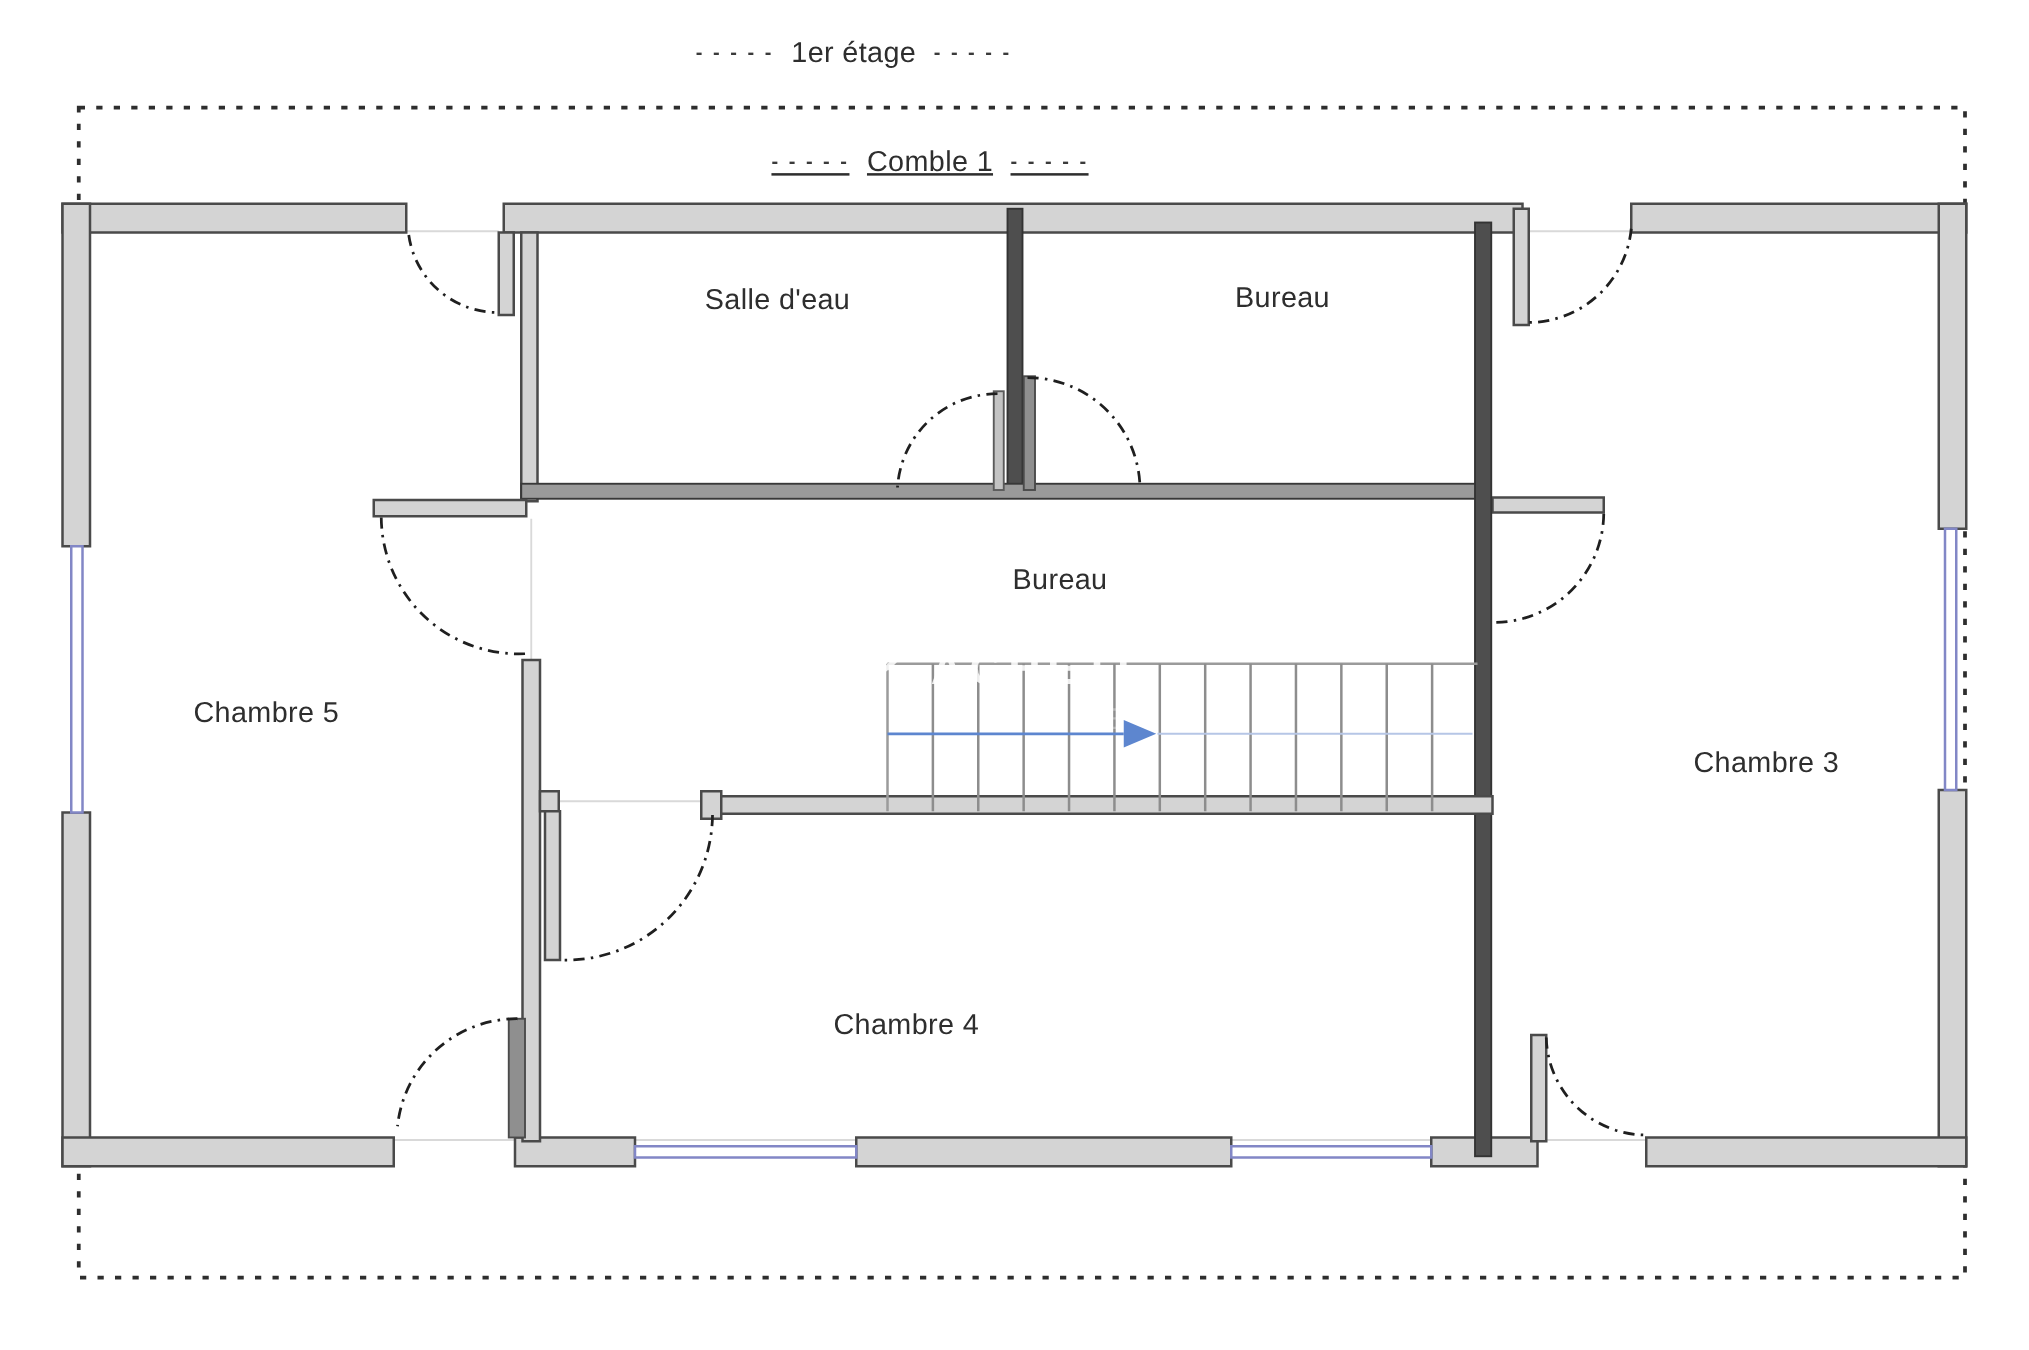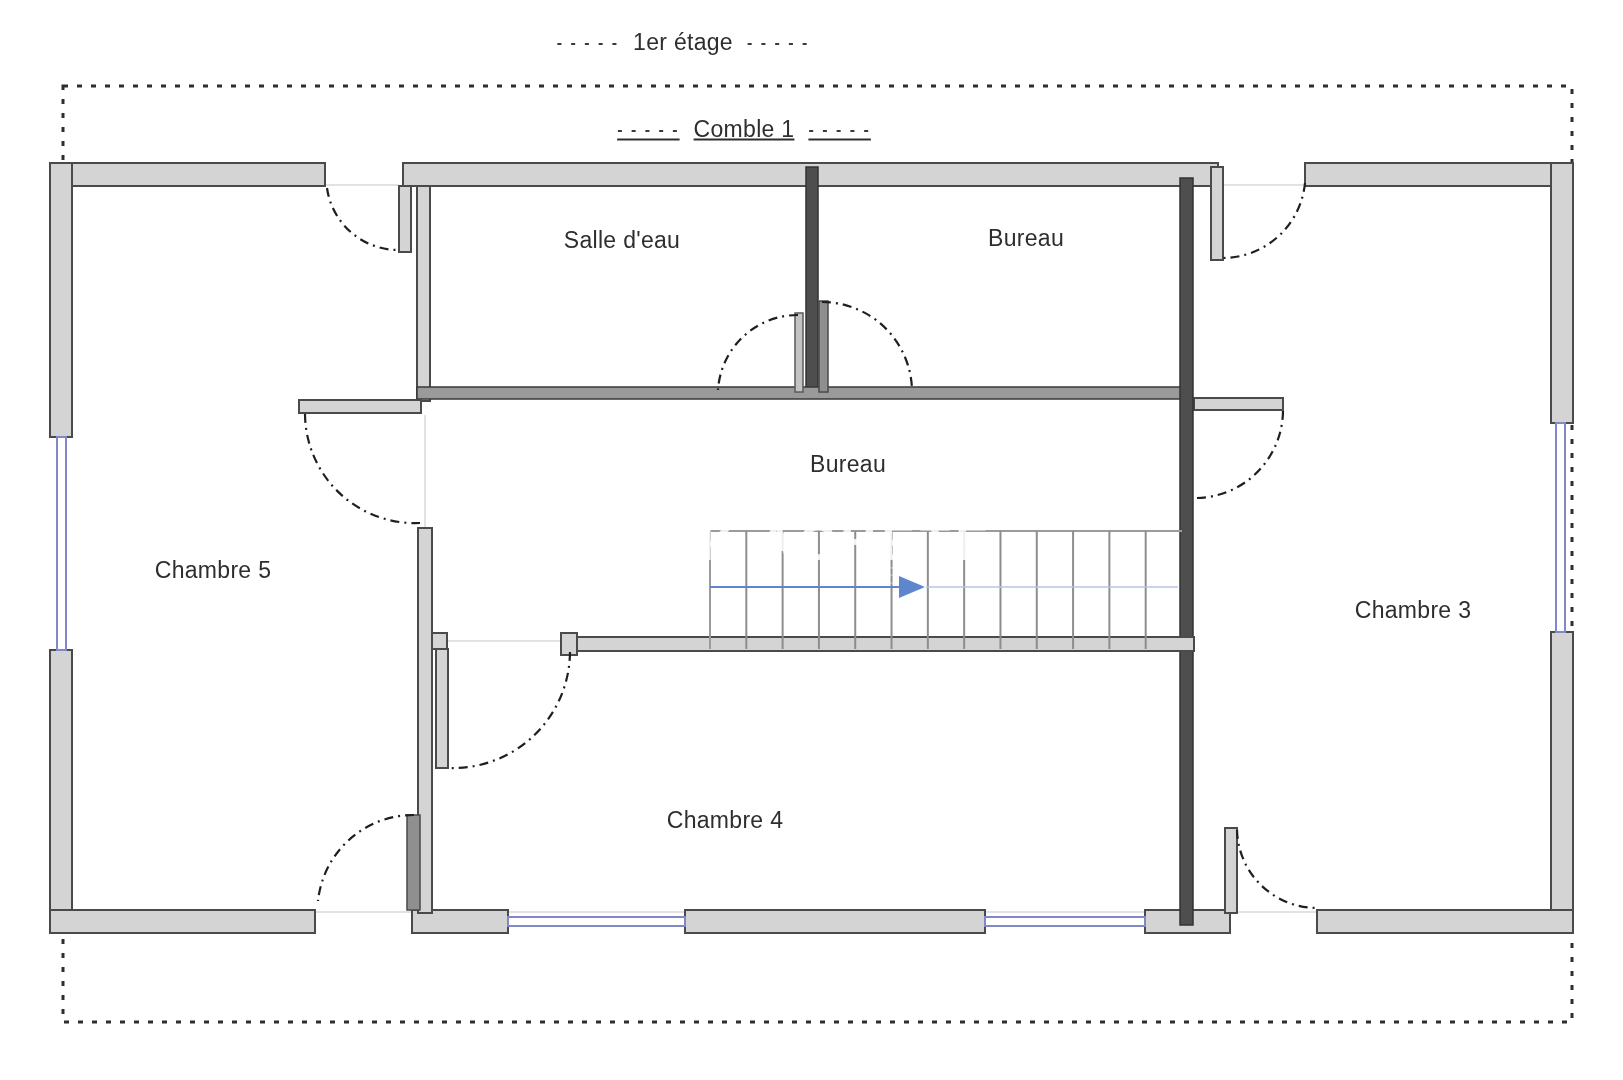--- a/index.html
+++ b/index.html
@@ -28,21 +28,21 @@
   .arrow-head{fill:var(--arrow-blue,#5d86cf);}
   
   .lbl{
     position:absolute;transform:translate(-50%,-50%);
     font-size:23px;color:var(--label-text,#2e2e2e);
     white-space:nowrap;letter-spacing:.3px;
   }
   .lbl .dash{font-size:16px;font-weight:700;letter-spacing:2px;margin:0 14px;vertical-align:2px;color:#3a3a3a;}
   .wm1{
     position:absolute;left:700px;top:514px;
-    font-size:50px;font-weight:700;letter-spacing:5px;
+    font-size:36px;font-weight:700;letter-spacing:5px;
     color:rgba(255,255,255,.85);white-space:nowrap;
   }
   .wm2{
     position:absolute;left:712px;top:562px;
     font-size:24px;font-weight:400;letter-spacing:72px;
     color:rgba(255,255,255,.30);white-space:nowrap;
   }
 </style>
 </head>
 <body>

